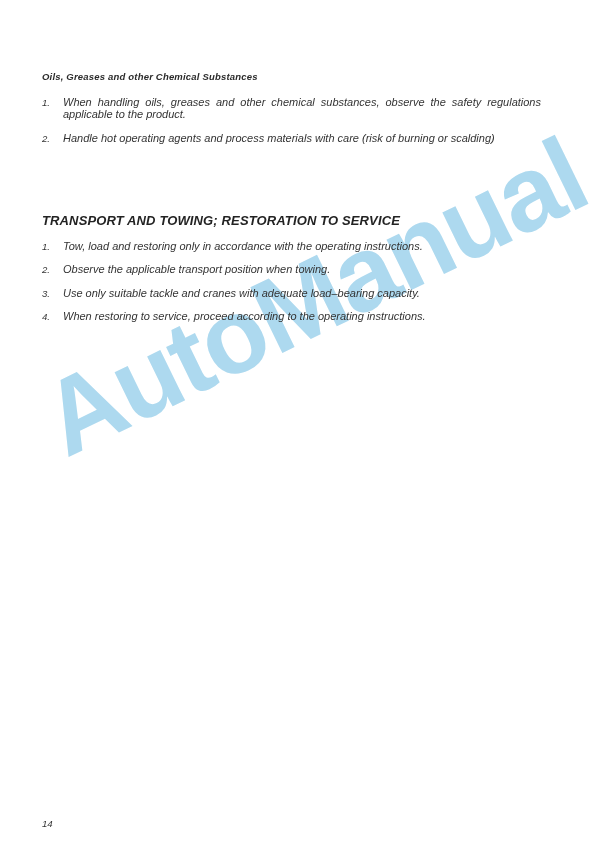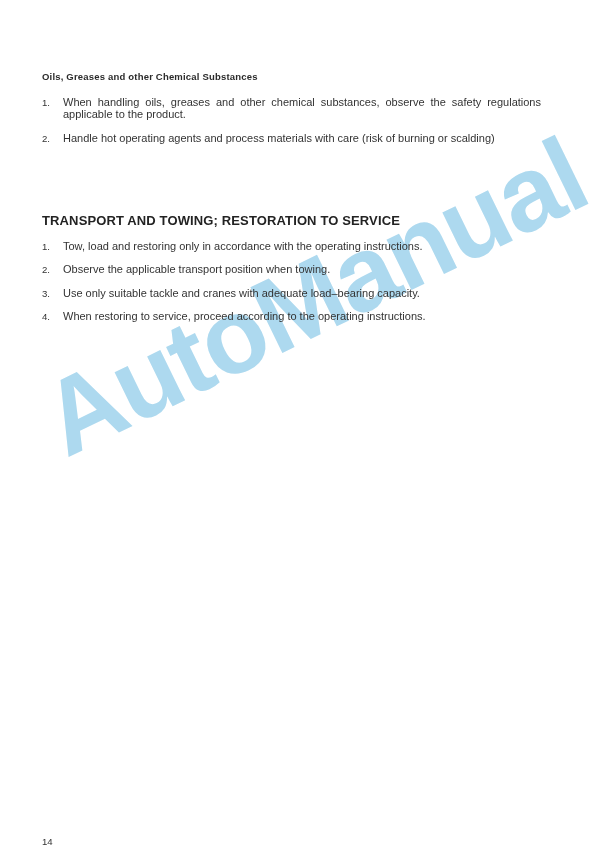--- a/index.html
+++ b/index.html
@@ -53,20 +53,21 @@
   }
 
   
   .content {
     position: absolute;
     left: 0;
     top: 0;
     width: 612px;
     height: 744px;
     z-index: 2;
+    font-style: italic;
   }
 
   .sub-heading {
     position: absolute;
     left: 42px;
     top: 71px;
     font-size: 9.5px;
     font-weight: bold;
     color: #2b2b2b;
     letter-spacing: 0.02em;
@@ -115,21 +116,21 @@
   }
   .list-item.justified .body {
     text-align: justify;
     text-justify: inter-word;
     width: 478px;
   }
 
   .page-number {
     position: absolute;
     left: 42px;
-    top: 836px;
+    top: 818px;
     font-size: 9.6px;
     color: #333333;
   }
 </style>
 </head>
 <body>
 
 <div class="page">
 
   <div class="watermark-layer">

